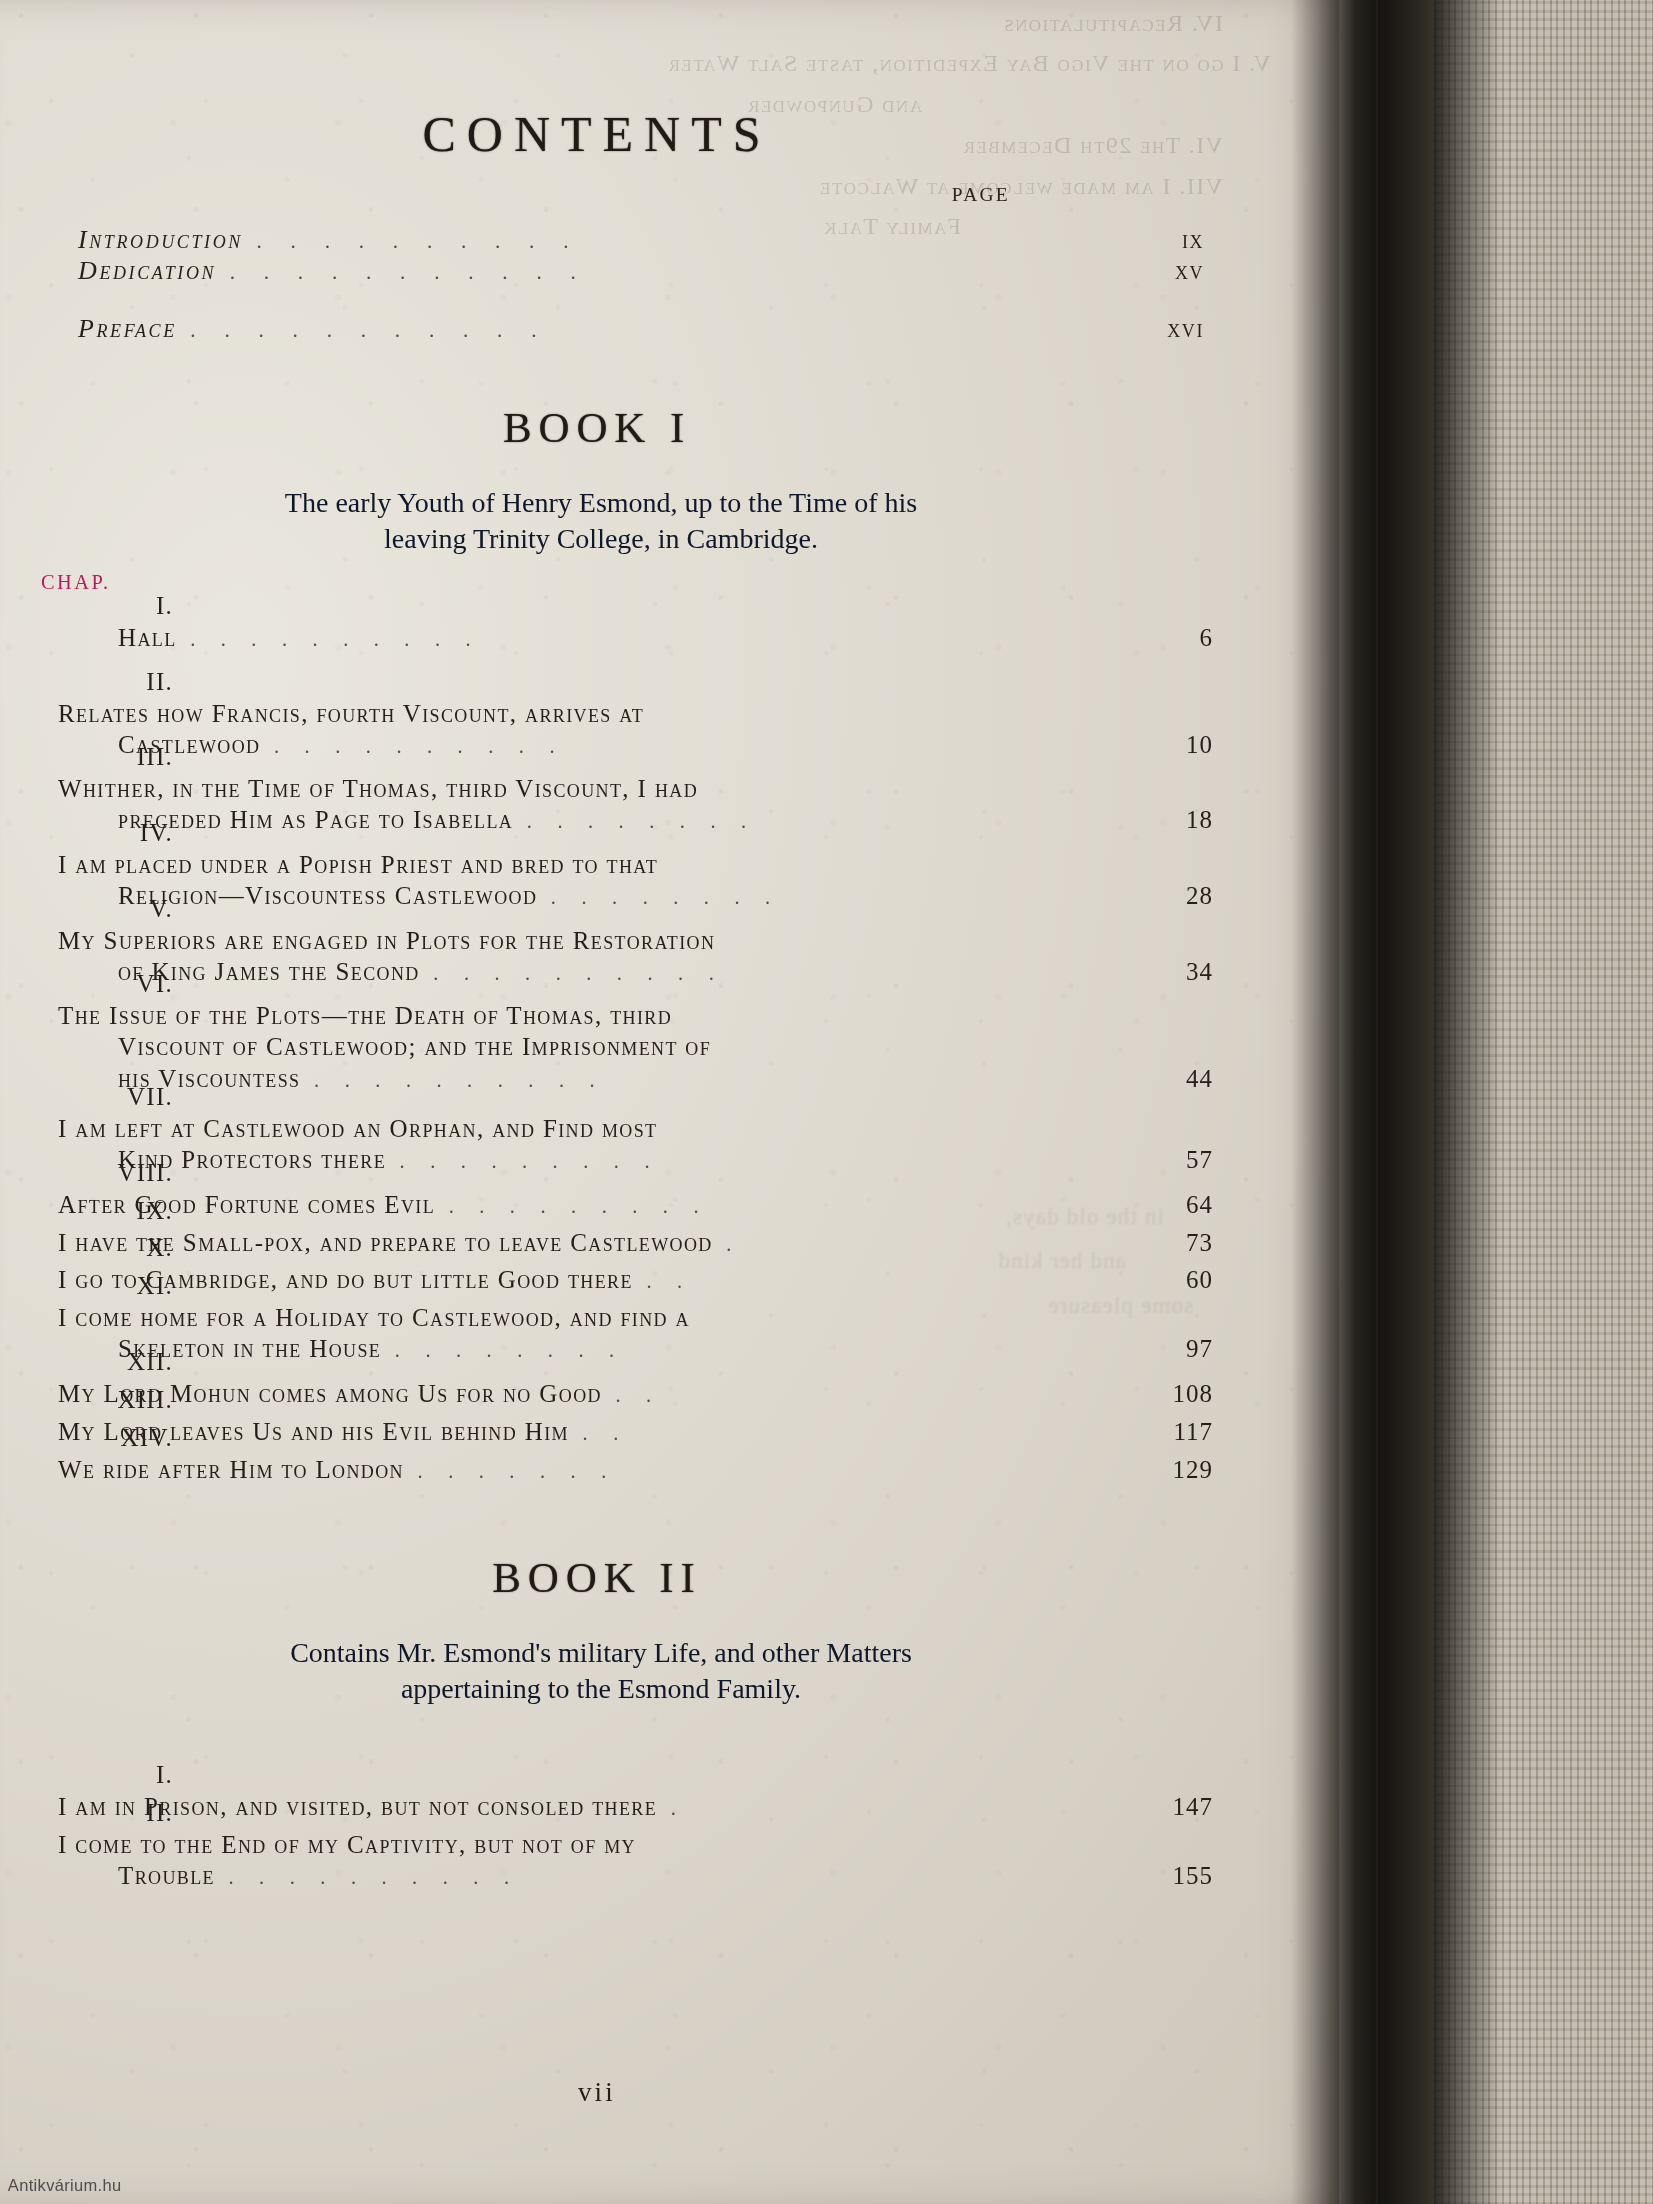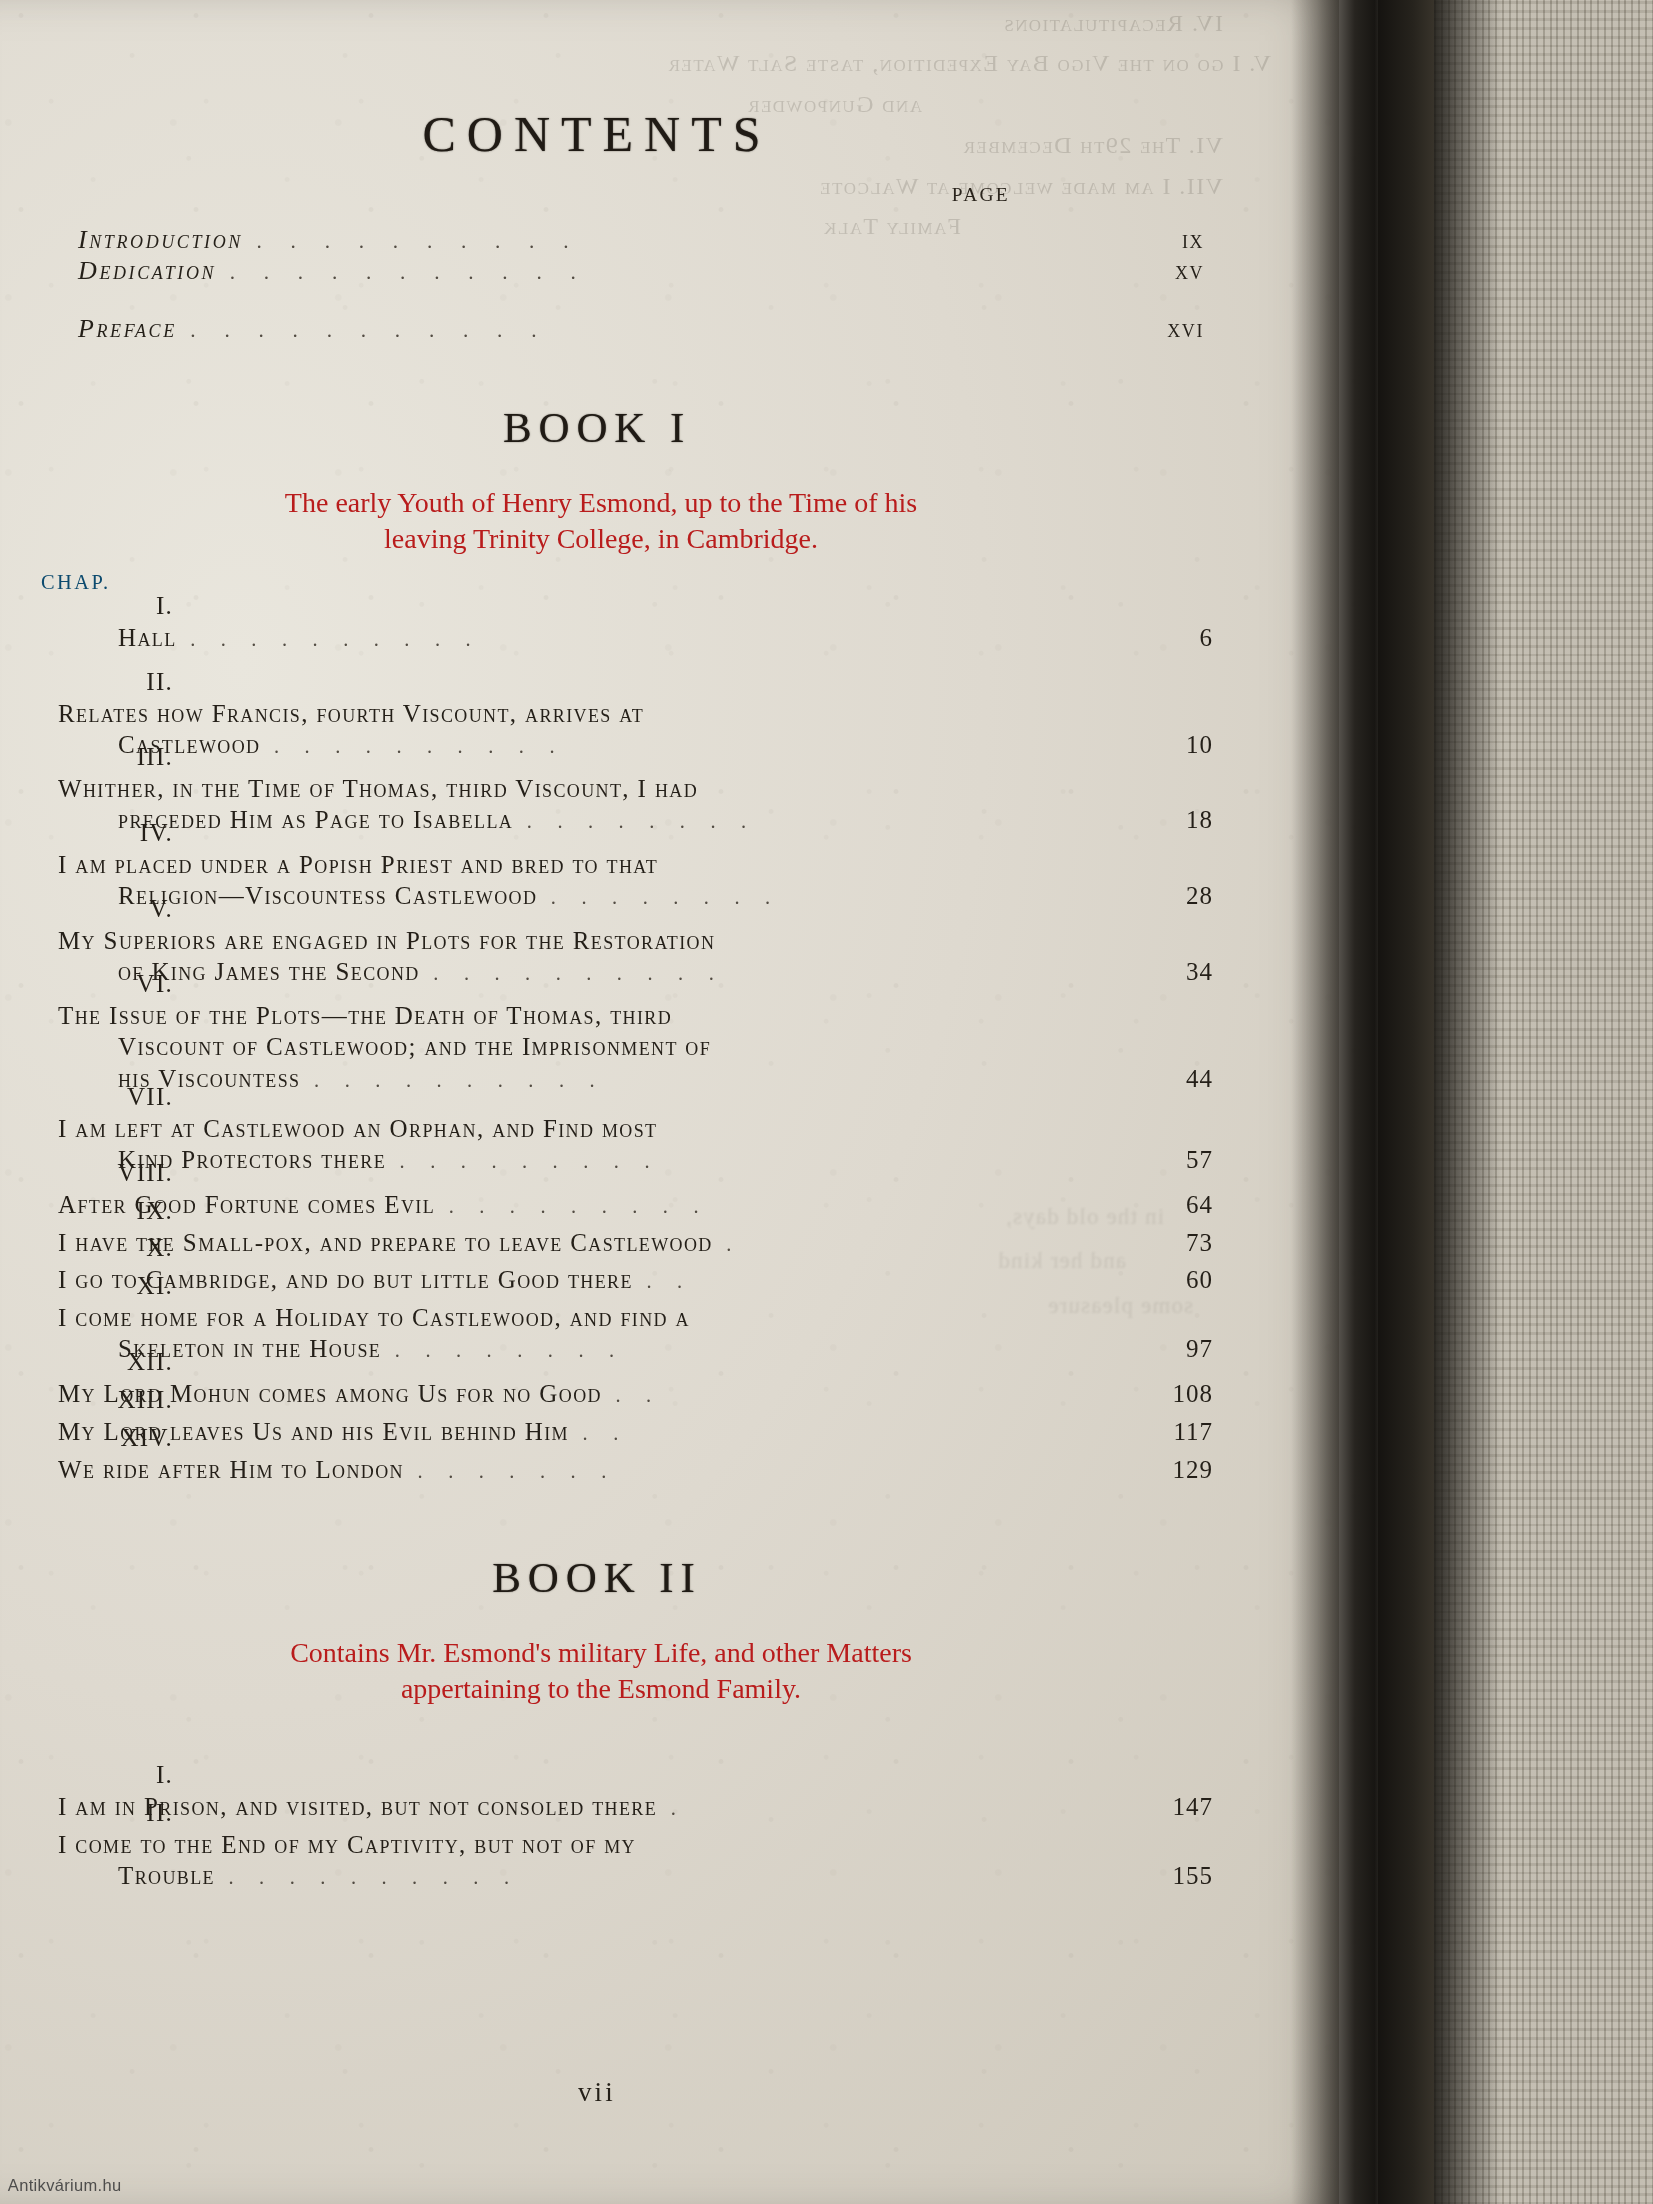--- a/index.html
+++ b/index.html
@@ -189,29 +189,29 @@
     color: #201b15;
     text-shadow: 0 0 1.4px rgba(32,27,21,.7);
   }
   .book-sub {
     position: absolute;
     left: 116px;
     width: 970px;
     text-align: center;
     font-size: 28px;
     line-height: 1.30;
-    color: #b91c1c;
+    color: #0f172a;
   }
   .chap-label {
     position: absolute;
     left: 41px;
     font-size: 20.4px;
     font-variant: small-caps;
     letter-spacing: .12em;
-    color: #0c4a6e;
+    color: #be185d;
   }
 
   
   .entries { position: absolute; left: 0; top: 0; width: 1291px; }
   .entry {
     position: absolute;
     left: 58px;
     width: 1155px;
     font-size: 25px;
     font-variant: small-caps;

